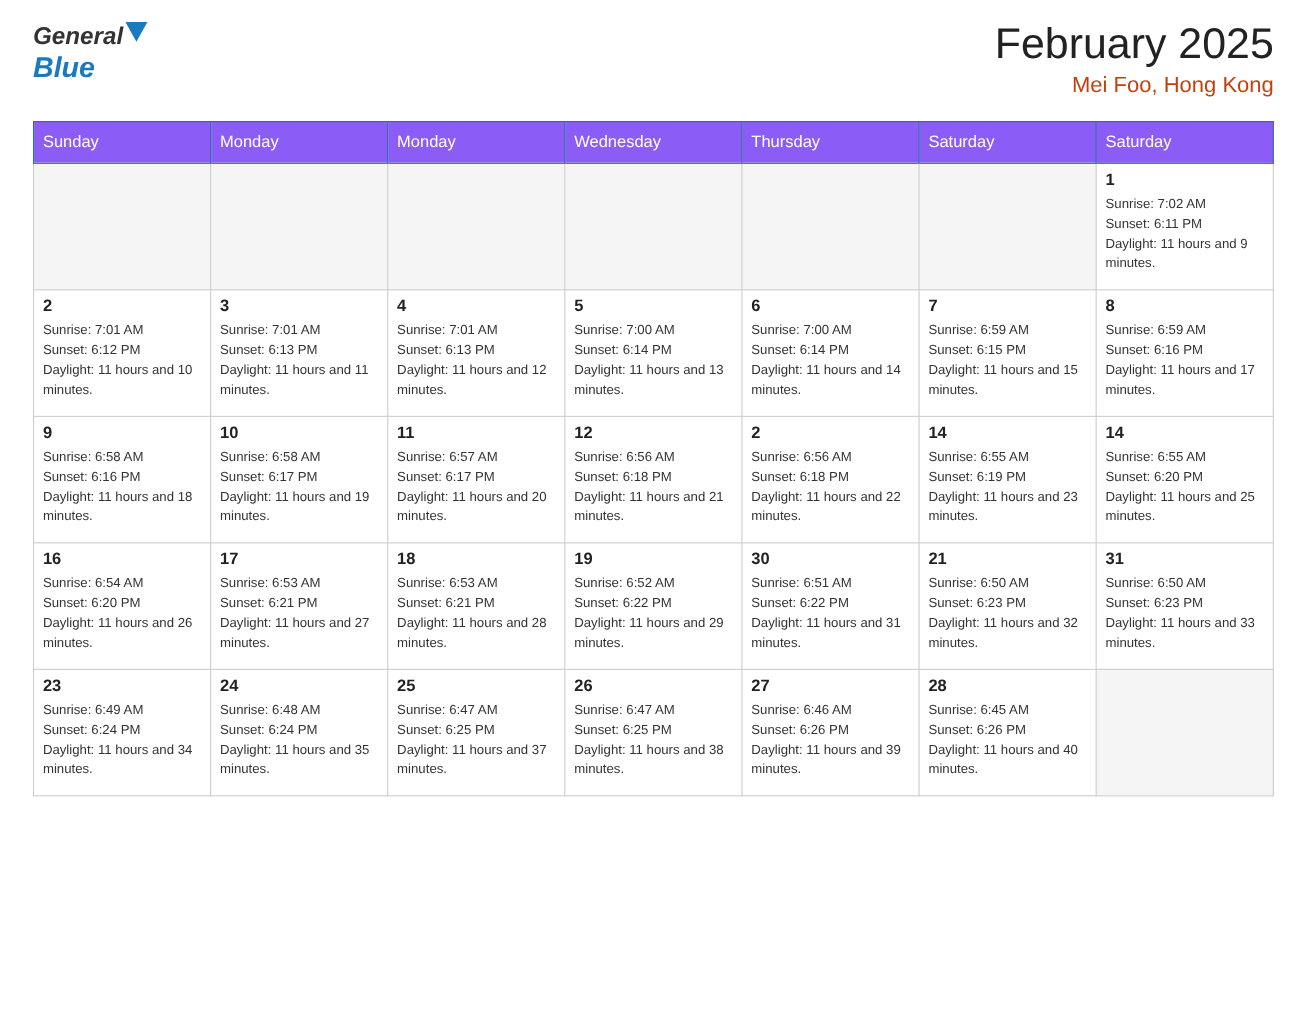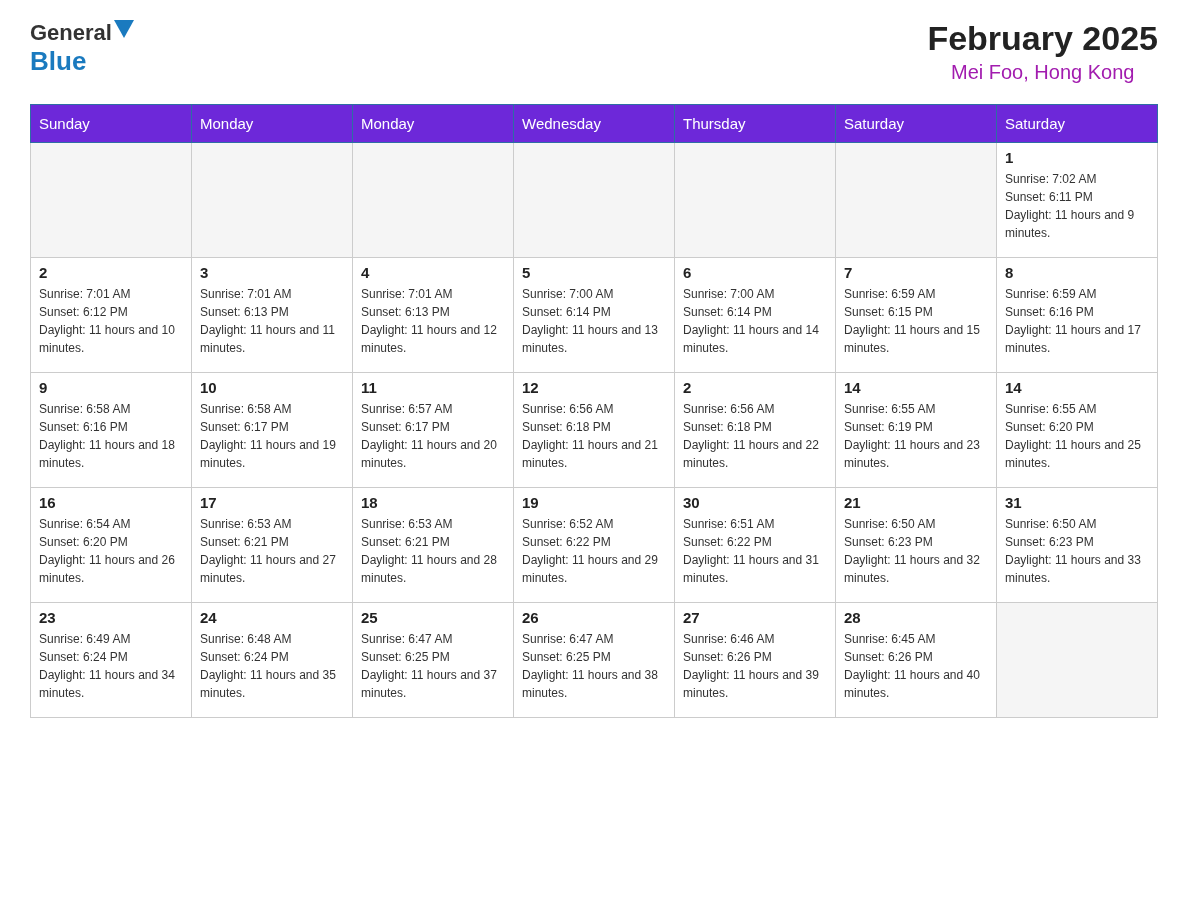--- a/index.html
+++ b/index.html
@@ -22,46 +22,46 @@
       color: #333;
     }
     .logo-text-blue {
       font-size: 26px;
       font-weight: bold;
       color: #1a7abf;
     }
     .logo-wrapper {
       display: flex;
       flex-direction: column;
+      font-style: italic;
     }
     .logo-line1 {
       display: flex;
       align-items: center;
     }
     .title-section {
       text-align: right;
     }
     .calendar-title {
-      font-size: 34px;
-      font-weight: bold;
+      font-size: 39px;
+      font-weight: normal;
       color: #222;
       line-height: 1.1;
     }
     .calendar-subtitle {
       font-size: 20px;
-      color: #a21caf;
+      color: #c2410c;
       margin-top: 4px;
-      text-align: center;
     }
     .calendar {
       width: 100%;
       border-collapse: collapse;
     }
     .calendar thead tr th {
-      background-color: #6d28d9;
+      background-color: #8b5cf6;
       color: #fff;
       padding: 10px 8px;
       text-align: left;
       font-size: 15px;
       font-weight: normal;
       border: 1px solid #2e6da4;
     }
     .calendar tbody tr td {
       border: 1px solid #ccc;
       vertical-align: top;

